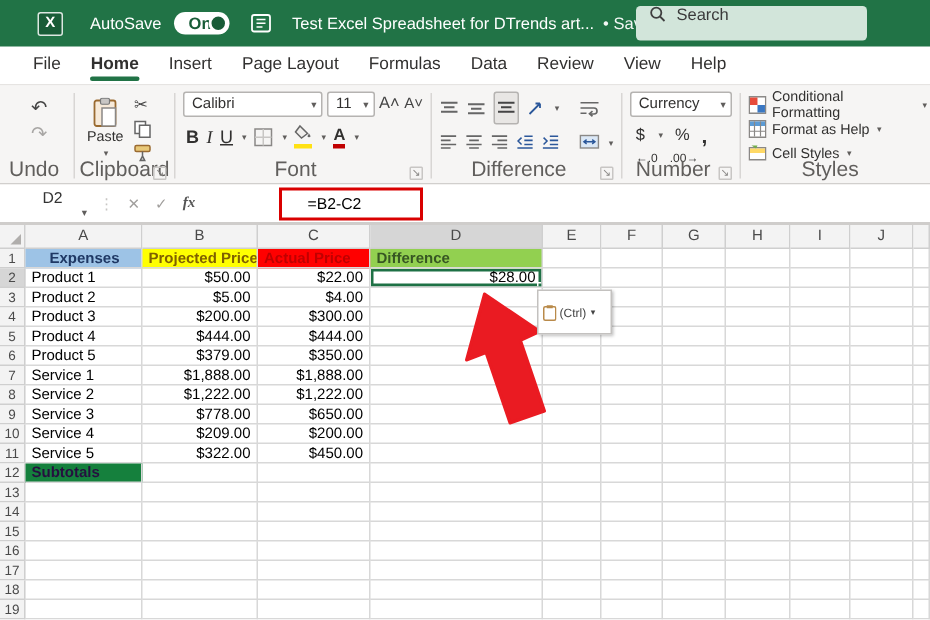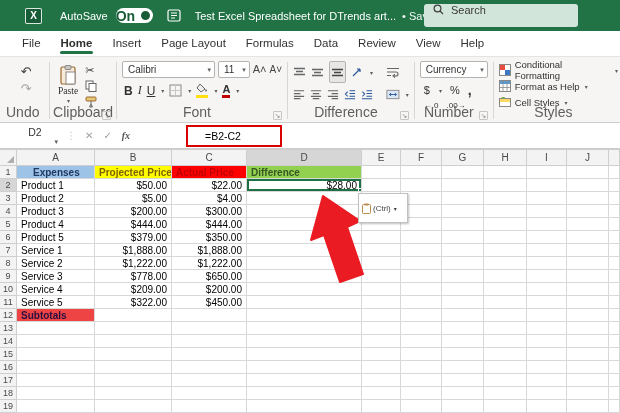--- a/index.html
+++ b/index.html
@@ -5,21 +5,21 @@
   * { margin:0; padding:0; box-sizing:border-box; }
   html,body { width:620px; height:413px; overflow:hidden; }
   body { font-family:"Liberation Sans", sans-serif; background:#fff; }
   #app { position:relative; width:620px; height:413px; }
 
   
   .titlebar { height:31px; background:#217346; display:flex; align-items:center; color:#fff; font-size:11px; position:relative; }
   .xl-logo { width:17px; height:16px; margin-left:25px; border:1px solid rgba(255,255,255,.85); border-radius:2px; display:flex; align-items:center; justify-content:center; font-weight:bold; font-size:10px; background:#185c37; }
   .autosave-label { margin-left:18px; }
   .toggle { margin-left:8px; width:37px; height:15px; background:#fff; border-radius:8px; position:relative; display:flex; align-items:center; }
-  .toggle .on-txt { font-size:14px; color:#185c37; font-weight:bold; margin-left:0; }
+  .toggle .on-txt { font-size:11px; color:#185c37; font-weight:bold; margin-left:10px; }
   .toggle .knob { position:absolute; right:1px; top:1px; width:13px; height:13px; border-radius:50%; background:#185c37; border:2px solid #fff; }
   .save-ic { margin-left:14px; }
   .doc-title { margin-left:14px; white-space:nowrap; }
   .doc-saved { margin-left:6px; opacity:.95; }
   .tb-caret { margin-left:5px; font-size:9px; }
   .searchbox { position:absolute; left:424px; top:4px; width:154px; height:23px; background:#d2e5da; border-radius:3px; display:flex; align-items:flex-start; color:#3a3a3a; font-size:11px; padding-left:9px; gap:7px; }
 
   
   .menubar { height:26px; background:#fff; display:flex; align-items:flex-end; padding-left:12px; gap:0; border-bottom:1px solid #e6e4e2; }
   .mtab { font-size:11.5px; color:#323130; padding:5px 10px 7px 10px; position:relative; }
@@ -35,21 +35,21 @@
   .ric { color:#444; font-size:12px; line-height:1; }
   .caret-s { font-size:6px; color:#605e5c; margin-left:1px; }
   .ctrl-box { background:#fff; border:1px solid #b5b3b1; border-radius:2px; height:17px; display:flex; align-items:center; font-size:10px; color:#323130; padding:0 3px 0 5px; }
   .ctrl-box .cb-caret { margin-left:auto; font-size:7px; color:#605e5c; }
 
   .g-undo { width:44px; display:flex; flex-direction:column; align-items:center; gap:4px; padding-top:6px; }
   .g-undo .ric { font-size:13px; }
   .g-undo .dis { color:#a8a6a4; }
 
   .g-clip { width:66px; display:flex; gap:4px; padding-top:4px; }
-  .paste-big { display:flex; flex-direction:column; align-items:center; font-size:9.5px; color:#323130; gap:1px; padding:2px 3px;font-family:Liberation Serif, serif; }
+  .paste-big { display:flex; flex-direction:column; align-items:center; font-size:9.5px; color:#323130; gap:1px; padding:2px 3px; }
   .clip-col { display:flex; flex-direction:column; gap:4px; padding-top:2px; }
   .clip-col .ric { font-size:11px; }
 
   .g-font { width:164px; }
   .font-row1 { display:flex; gap:3px; align-items:center; }
   .font-row2 { display:flex; gap:5px; align-items:center; margin-top:5px; padding-left:2px; }
   .biu { font-size:12px; color:#323130; }
   .biu.b { font-weight:bold; }
   .biu.i { font-style:italic; font-family:"Liberation Serif", serif; }
   .biu.u { text-decoration:underline; }
@@ -492,21 +492,21 @@
         <div class="cell col-E"></div>
         <div class="cell col-F"></div>
         <div class="cell col-G"></div>
         <div class="cell col-H"></div>
         <div class="cell col-I"></div>
         <div class="cell col-J"></div>
         <div class="cell col-STUB"></div>
       </div>
       <div class="g-row">
         <div class="hd rowhdr col-RH">12</div>
-        <div class="cell col-A bold" style="background: #ef4444; color: rgb(38, 16, 63);">Subtotals</div>
+        <div class="cell col-A bold" style="background: #15803d; color: rgb(38, 16, 63);">Subtotals</div>
         <div class="cell col-B"></div>
         <div class="cell col-C"></div>
         <div class="cell col-D"></div>
         <div class="cell col-E"></div>
         <div class="cell col-F"></div>
         <div class="cell col-G"></div>
         <div class="cell col-H"></div>
         <div class="cell col-I"></div>
         <div class="cell col-J"></div>
         <div class="cell col-STUB"></div>

